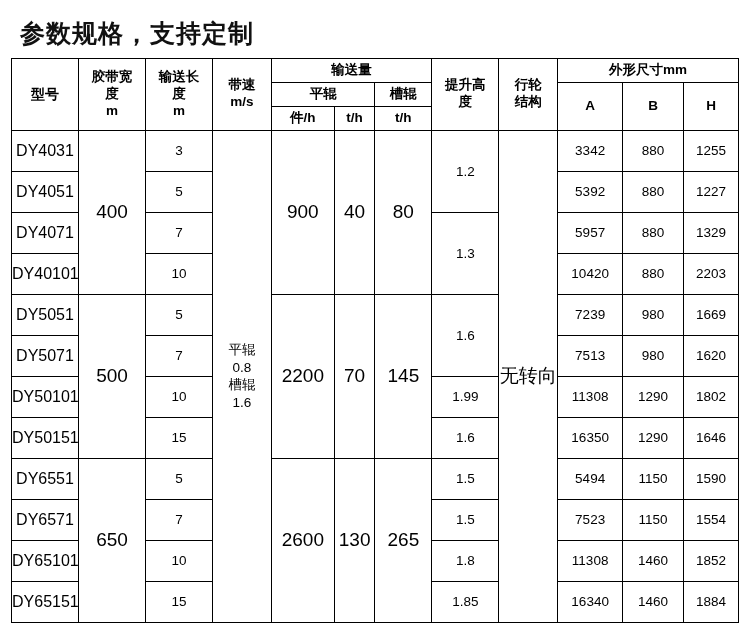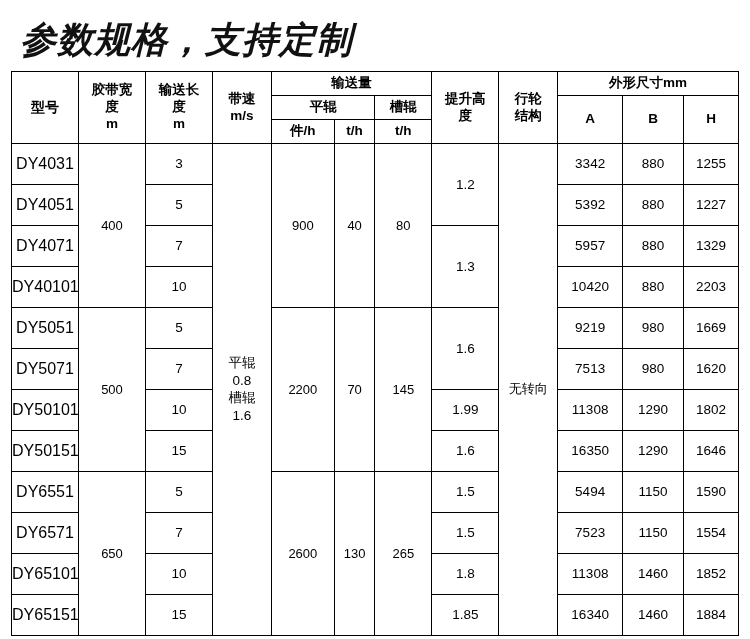--- a/index.html
+++ b/index.html
@@ -14,27 +14,26 @@
     color: #000000;
     overflow: hidden;
   }
   .page {
     position: relative;
     width: 750px;
     height: 639px;
     box-sizing: border-box;
   }
   .title {
-    font-size: 36px;
+    font-size: 25px;
     font-weight: bold;
     color: #111111;
     padding: 18px 0 10px 20px;
     letter-spacing: 1px;
     line-height: 1.2;
-    font-style: italic;
   }
   table.spec {
     border-collapse: collapse;
     width: 728px;
     margin: 0 0 0 11px;
     table-layout: fixed;
   }
   table.spec th, table.spec td {
     border: 1px solid #000000;
     text-align: center;
@@ -54,21 +53,21 @@
   }
   table.spec tbody td {
     height: 40px;
     font-size: 13.5px;
     font-weight: normal;
   }
   table.spec tbody td.model {
     font-size: 16px;
   }
   table.spec tbody td.merged {
-    font-size: 13px;
+    font-size: 19px;
   }
   td.multiline {
     line-height: 1.3;
     font-size: 13px;
   }
   .nowrap { white-space: pre-line; }
 </style>
 </head>
 <body>
 
@@ -161,21 +160,21 @@
       </tr>
 
       <tr>
         <td class="model">DY5051</td>
         <td class="merged" rowspan="4">500</td>
         <td>5</td>
         <td class="merged" rowspan="4">2200</td>
         <td class="merged" rowspan="4">70</td>
         <td class="merged" rowspan="4">145</td>
         <td rowspan="2">1.6</td>
-        <td>9219</td>
+        <td>7239</td>
         <td>980</td>
         <td>1669</td>
       </tr>
       <tr>
         <td class="model">DY5071</td>
         <td>7</td>
         <td>7513</td>
         <td>980</td>
         <td>1620</td>
       </tr>

